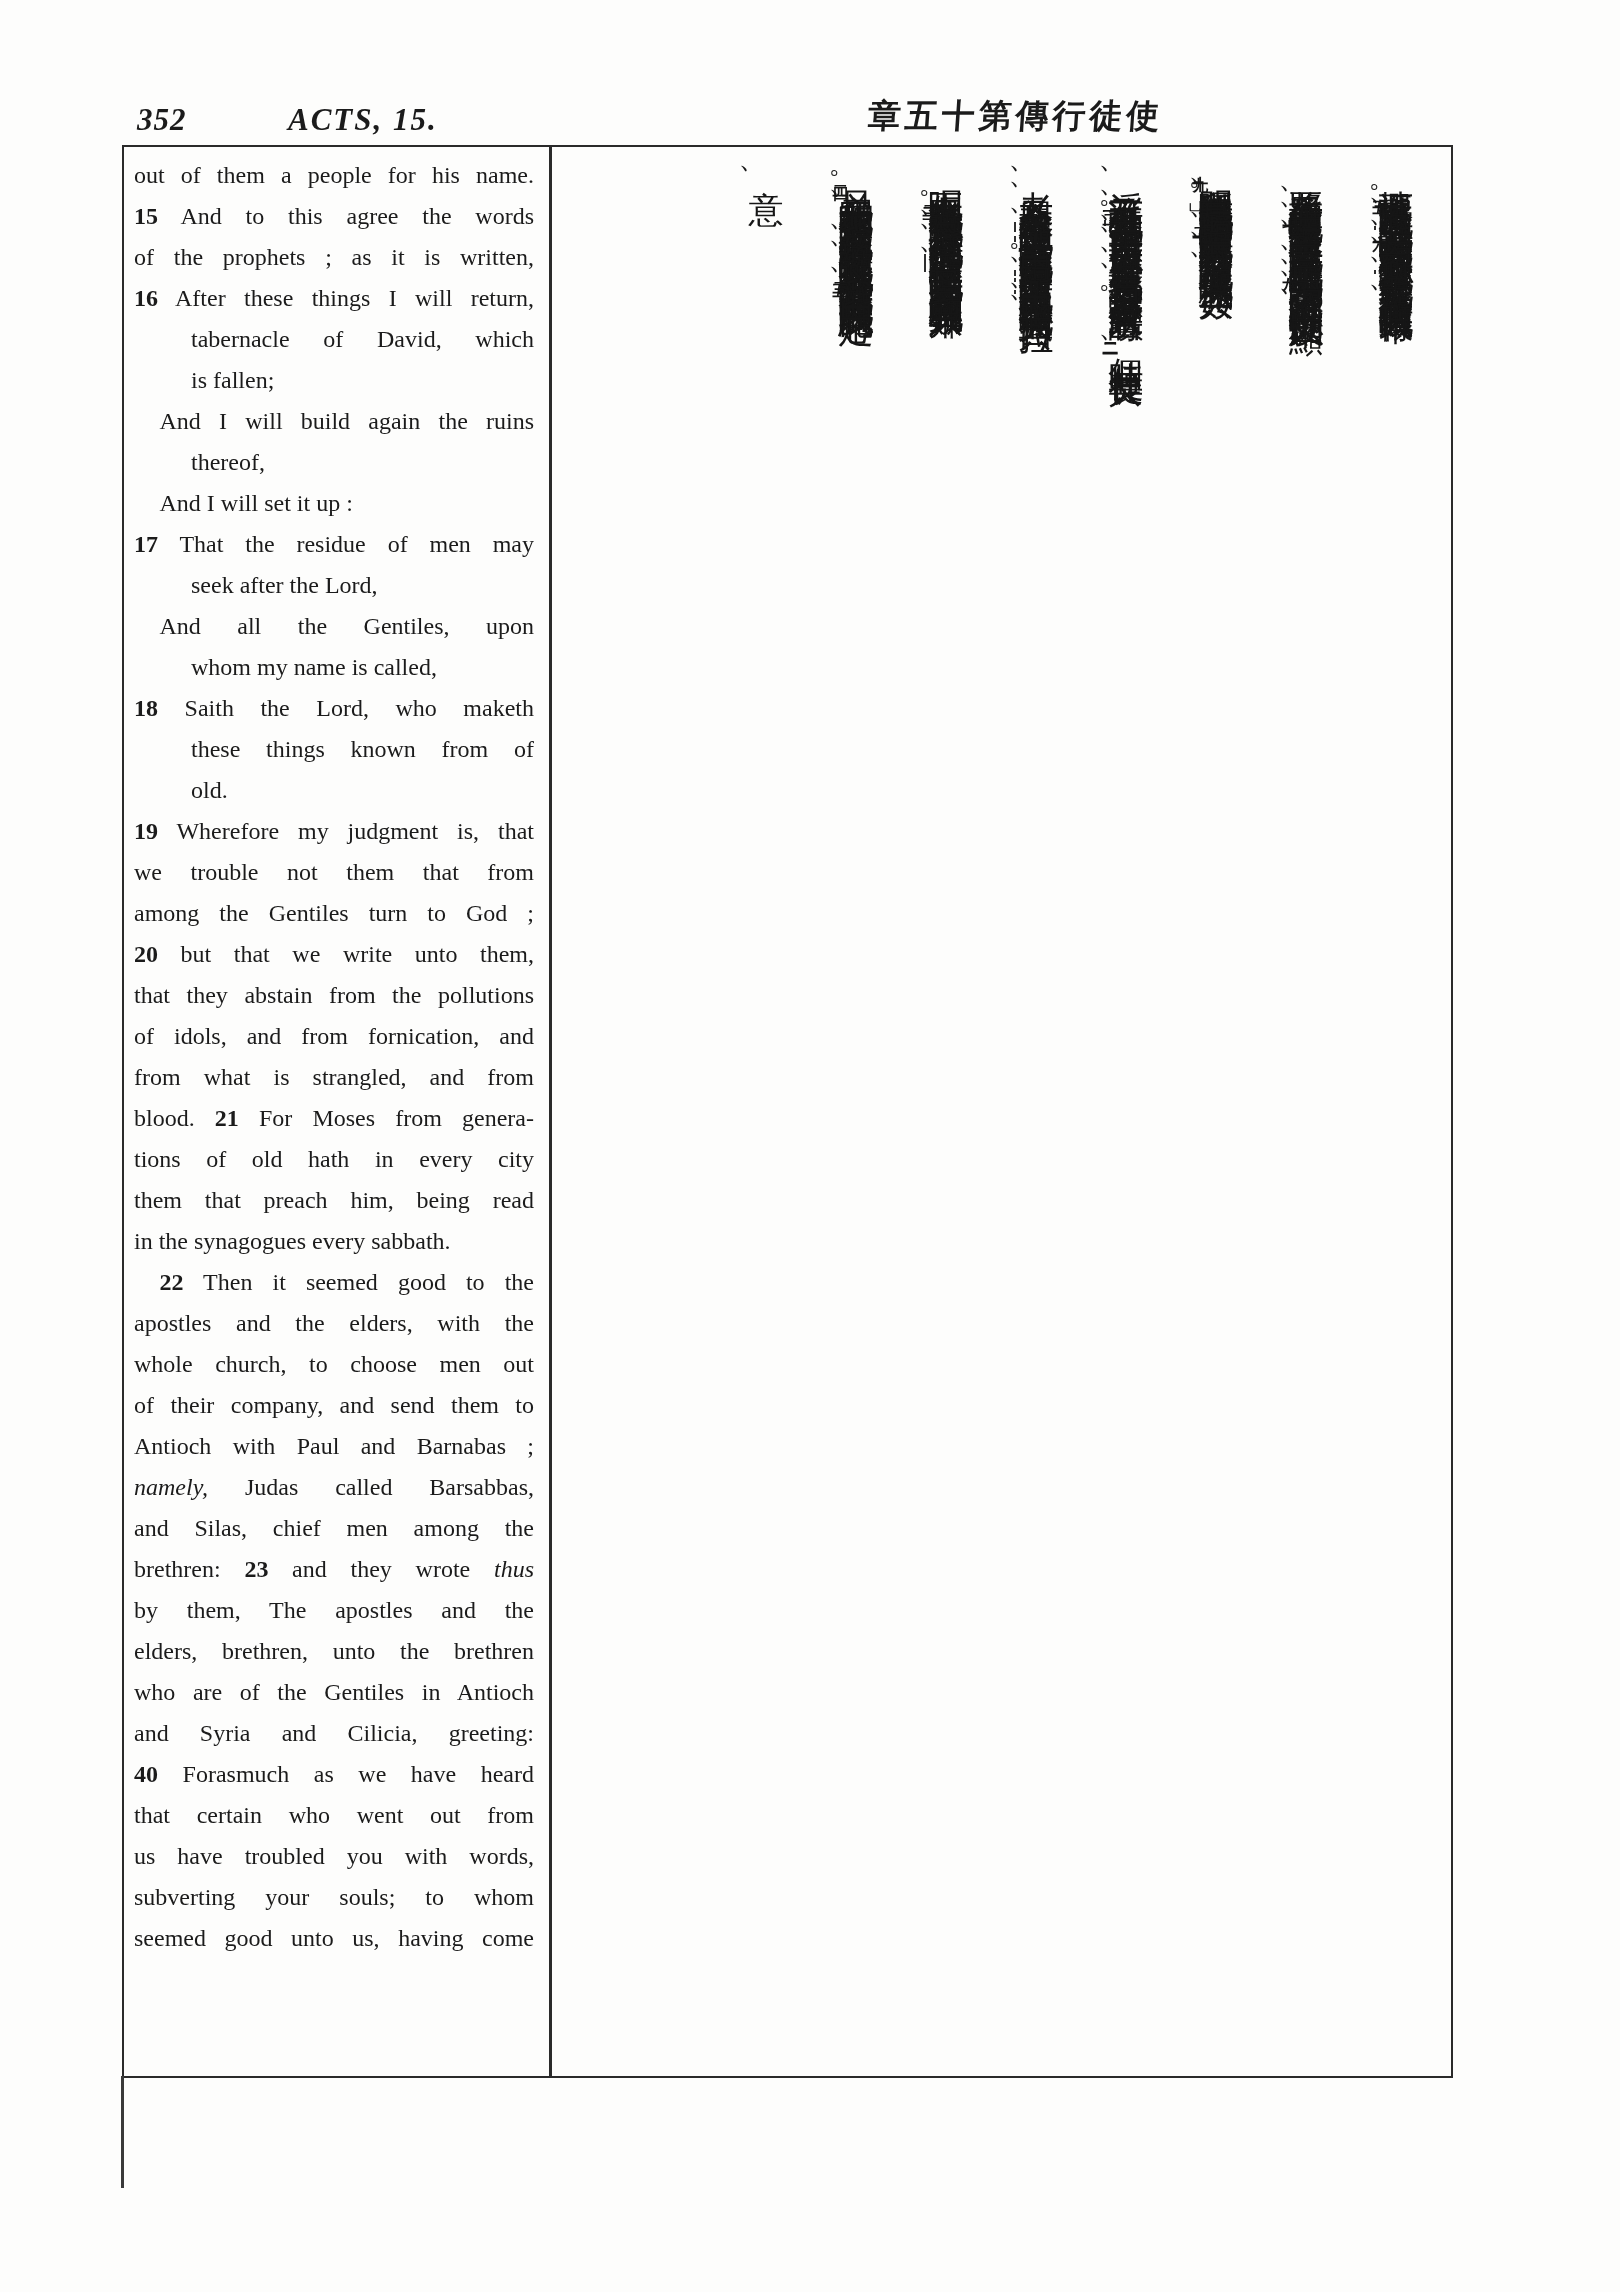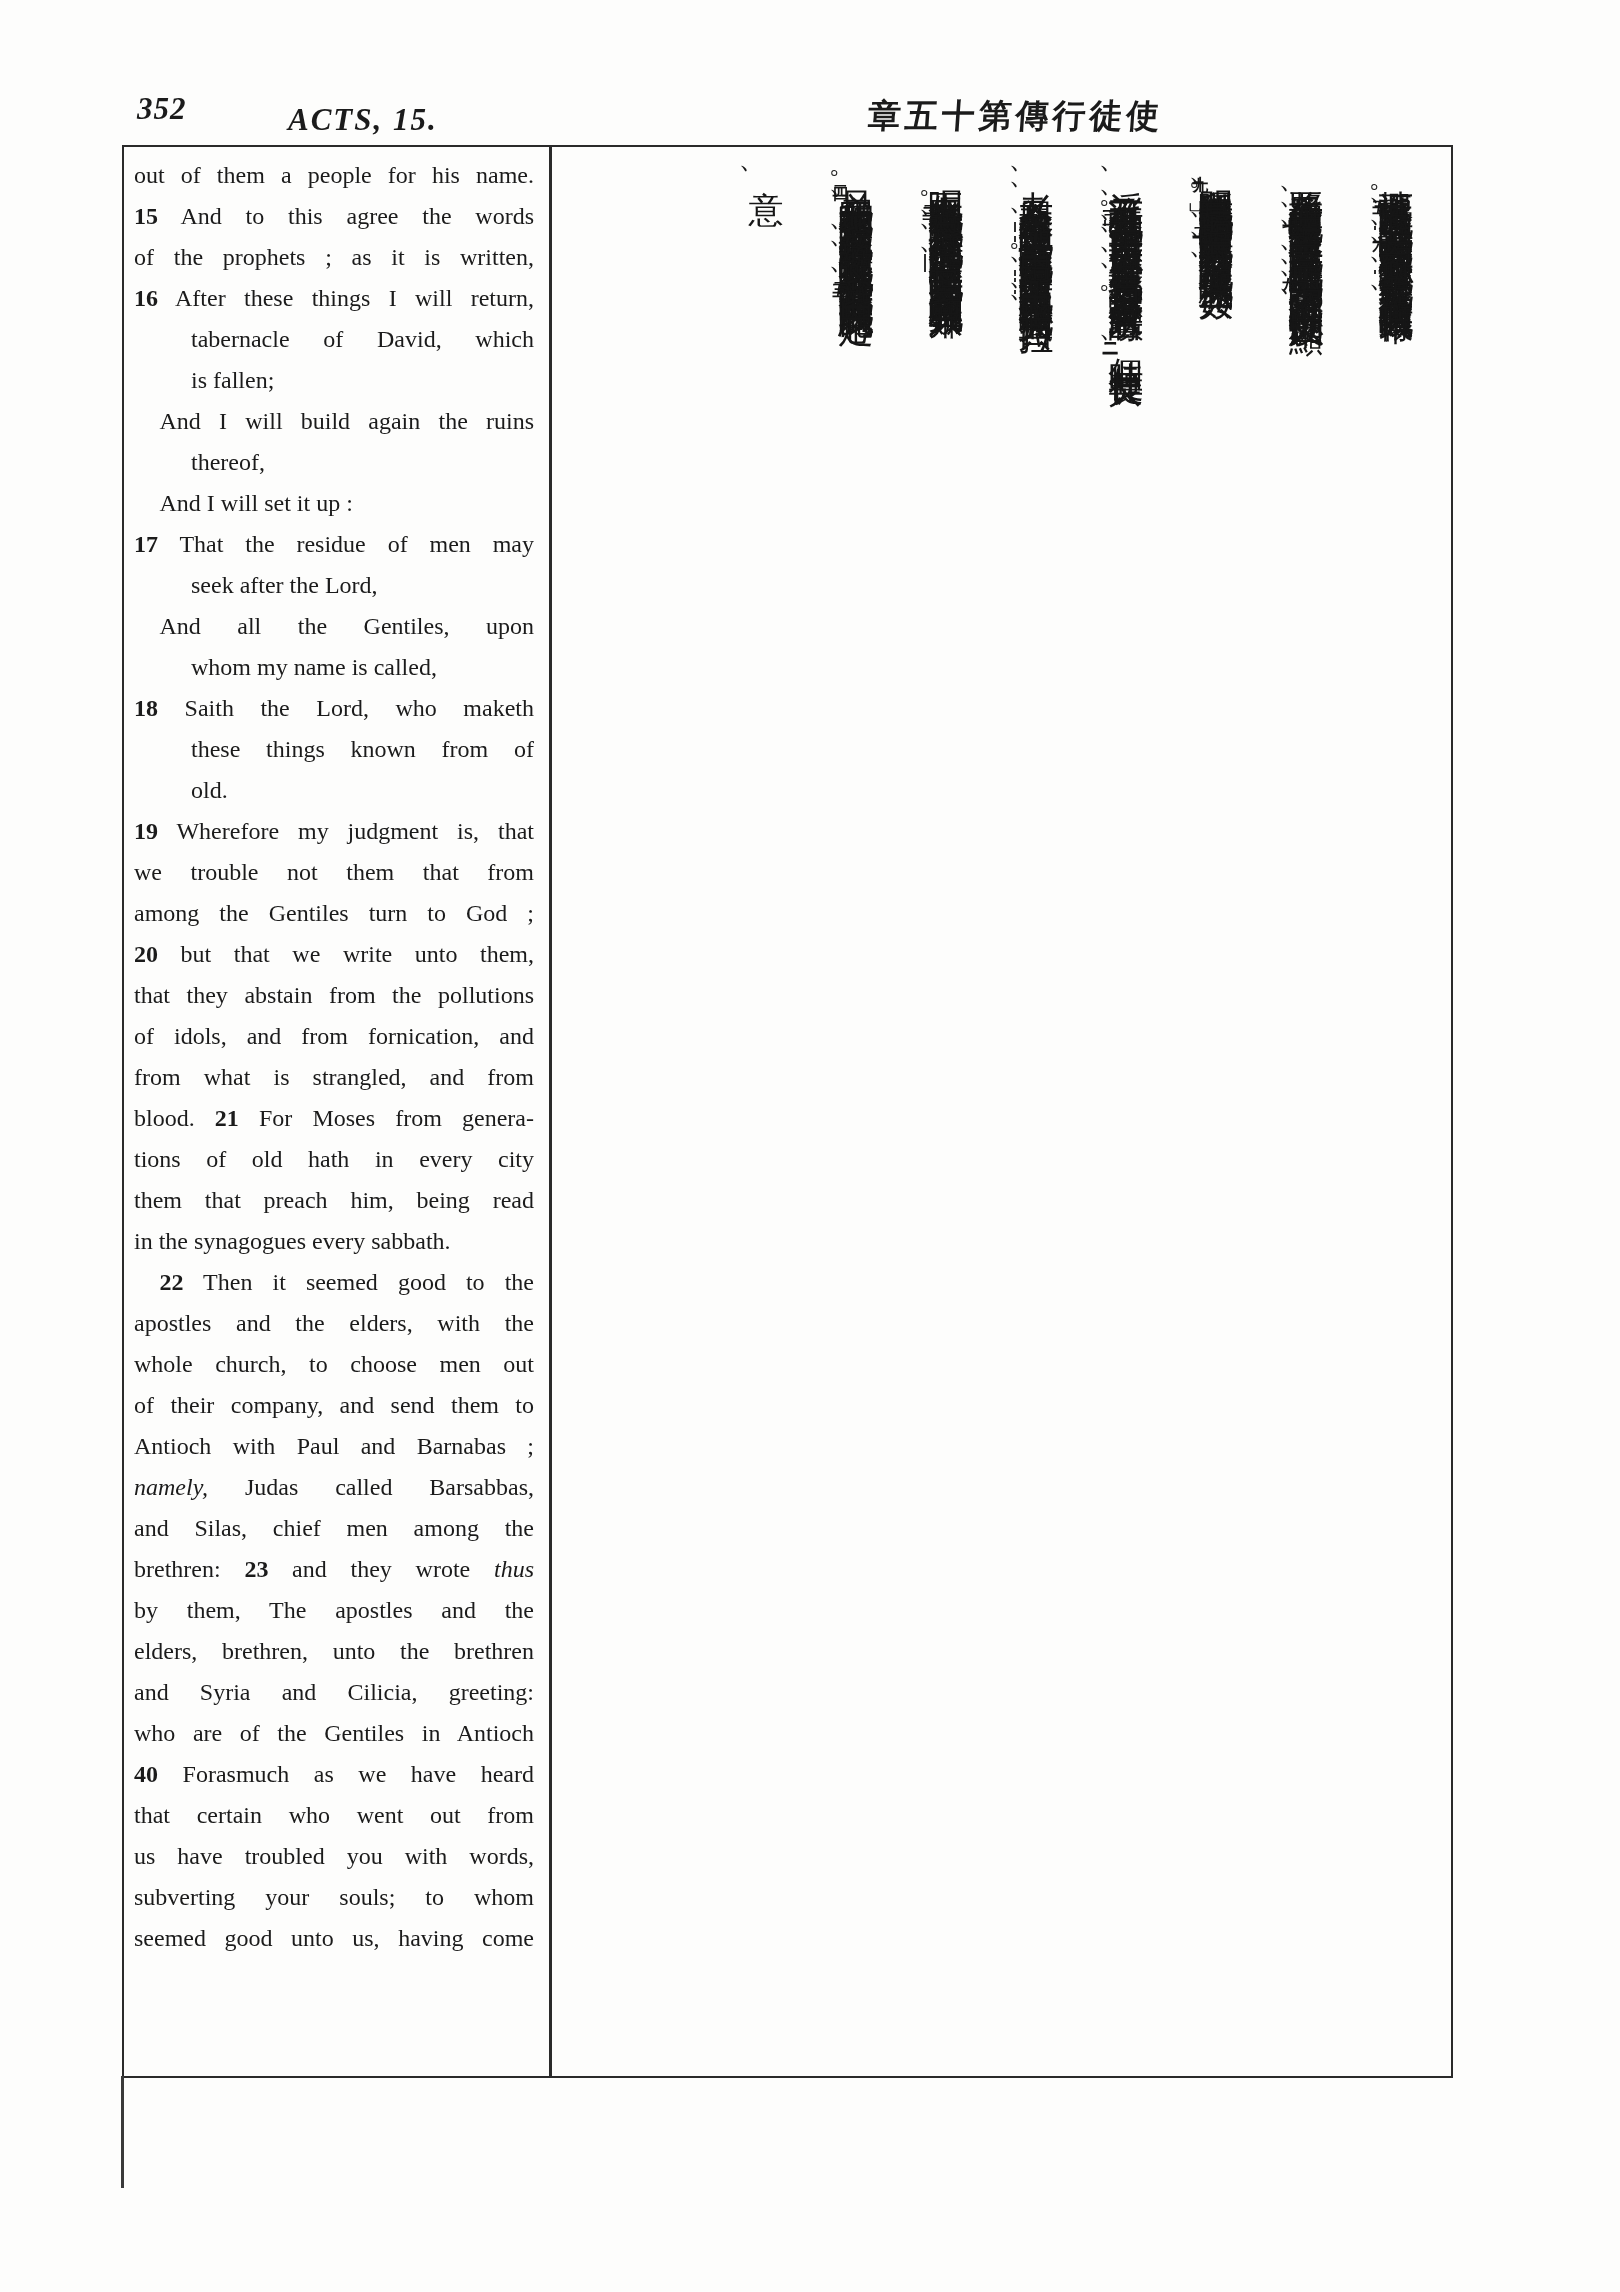--- a/index.html
+++ b/index.html
@@ -7,21 +7,21 @@
     width:1620px;height:2293px;
     background:#f7f7f5;
     font-family:"Liberation Serif", serif;
     color:#1b1b1b;
     position:relative;
     overflow:hidden;
   }
   .page{position:absolute;inset:0;background:#fdfdfc;}
   
   .pgnum{
-    position:absolute;left:137px;top:91px;
+    position:absolute;left:137px;top:102px;
     font-style:italic;font-weight:700;font-size:31px;letter-spacing:1px;
   }
   .runtitle-en{
     position:absolute;left:288px;top:102px;
     font-style:italic;font-weight:700;font-size:31px;letter-spacing:2px;
   }
   .runtitle-zh{
     position:absolute;left:868px;top:94px;
     font-family:"DejaVu Sans", sans-serif;
     font-size:33px;font-weight:700;letter-spacing:3.9px;
@@ -128,22 +128,22 @@
       <div class="eline ind1 just"><b>22</b><span> Then it seemed good to the</span></div>
       <div class="eline ind0 just"><span>apostles and the elders, with the</span></div>
       <div class="eline ind0 just"><span>whole church, to choose men out</span></div>
       <div class="eline ind0 just"><span>of their company, and send them to</span></div>
       <div class="eline ind0 just"><span>Antioch with Paul and Barnabas ;</span></div>
       <div class="eline ind0 just"><i>namely,</i><span> Judas called Barsabbas,</span></div>
       <div class="eline ind0 just"><span>and Silas, chief men among the</span></div>
       <div class="eline ind0 just"><span>brethren:  </span><b>23</b><span> and they wrote </span><i>thus</i></div>
       <div class="eline ind0 just"><span>by them, The apostles and the</span></div>
       <div class="eline ind0 just"><span>elders, brethren, unto the brethren</span></div>
+      <div class="eline ind0 just"><span>who are of the Gentiles in Antioch</span></div>
       <div class="eline ind0 just"><span>and Syria and Cilicia, greeting:</span></div>
-      <div class="eline ind0 just"><span>who are of the Gentiles in Antioch</span></div>
       <div class="eline ind0 just"><b>40</b><span> Forasmuch as we have heard</span></div>
       <div class="eline ind0 just"><span>that certain who went out from</span></div>
       <div class="eline ind0 just"><span>us have troubled you with words,</span></div>
       <div class="eline ind0 just"><span>subverting your souls; to whom</span></div>
       <div class="eline ind0 just"><span>seemed good unto us, having come</span></div>
     </div>
 
   <div class="cjk">
       <div class="ccol"><span>揀選百姓歸於自己嘅名<span class="p">。</span></span><span class="v">十五</span><span>先知嘅說話<span class="p">、</span>亦共呢的意思相合<span class="p">、</span></span><span class="v">十六</span><span>好似</span><span class="bk">聖經</span><span>所寫嘅<span class="p">、</span>「此後我要番來<span class="p">、</span>重新修造</span><span class="pn">大衛</span><span>傾跌嘅帳幕<span class="p">、</span></span></div>
       <div class="ccol"><span>將要重新修造個的破壞嘅<span class="p">、</span>再建立番佢<span class="p">、</span></span><span class="v">十七</span><span>致令其餘嘅人民<span class="p">、</span>與及但凡屬我嘅異邦人<span class="p">、</span>都尋求主<span class="p">、</span></span><span class="v">十八</span><span>呢的說話<span class="p">、</span>係從創世以來<span class="p">、</span>顯</span></div>

